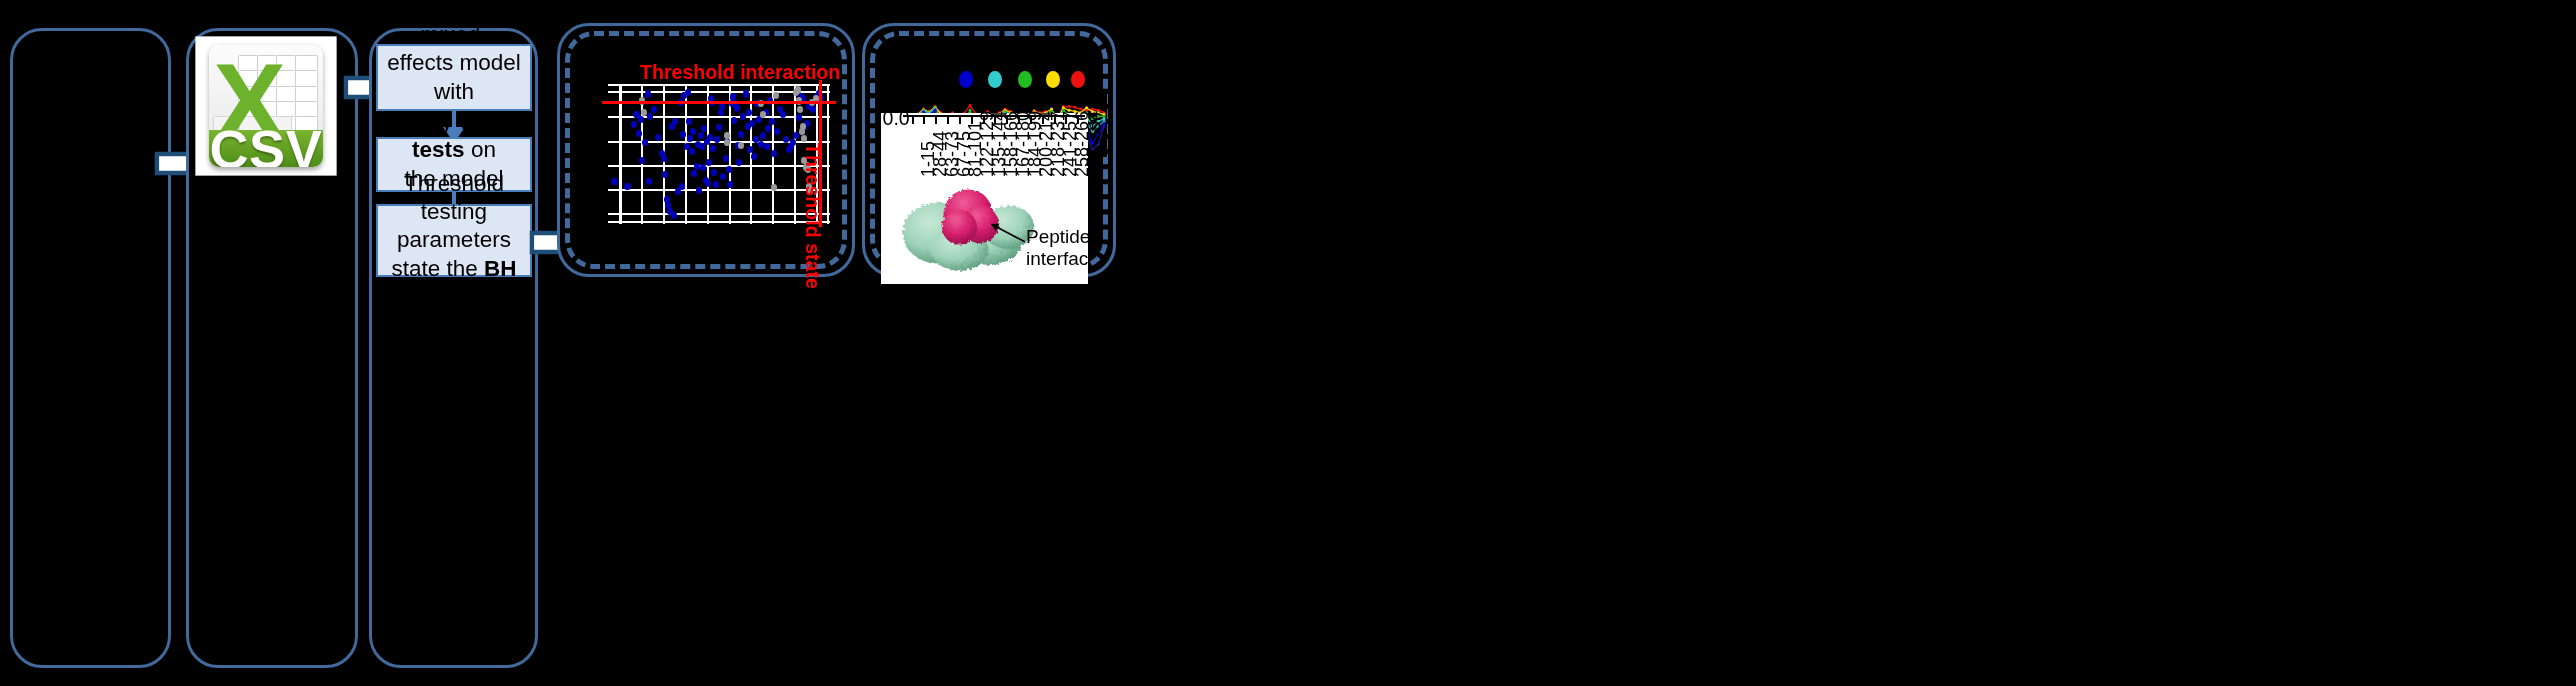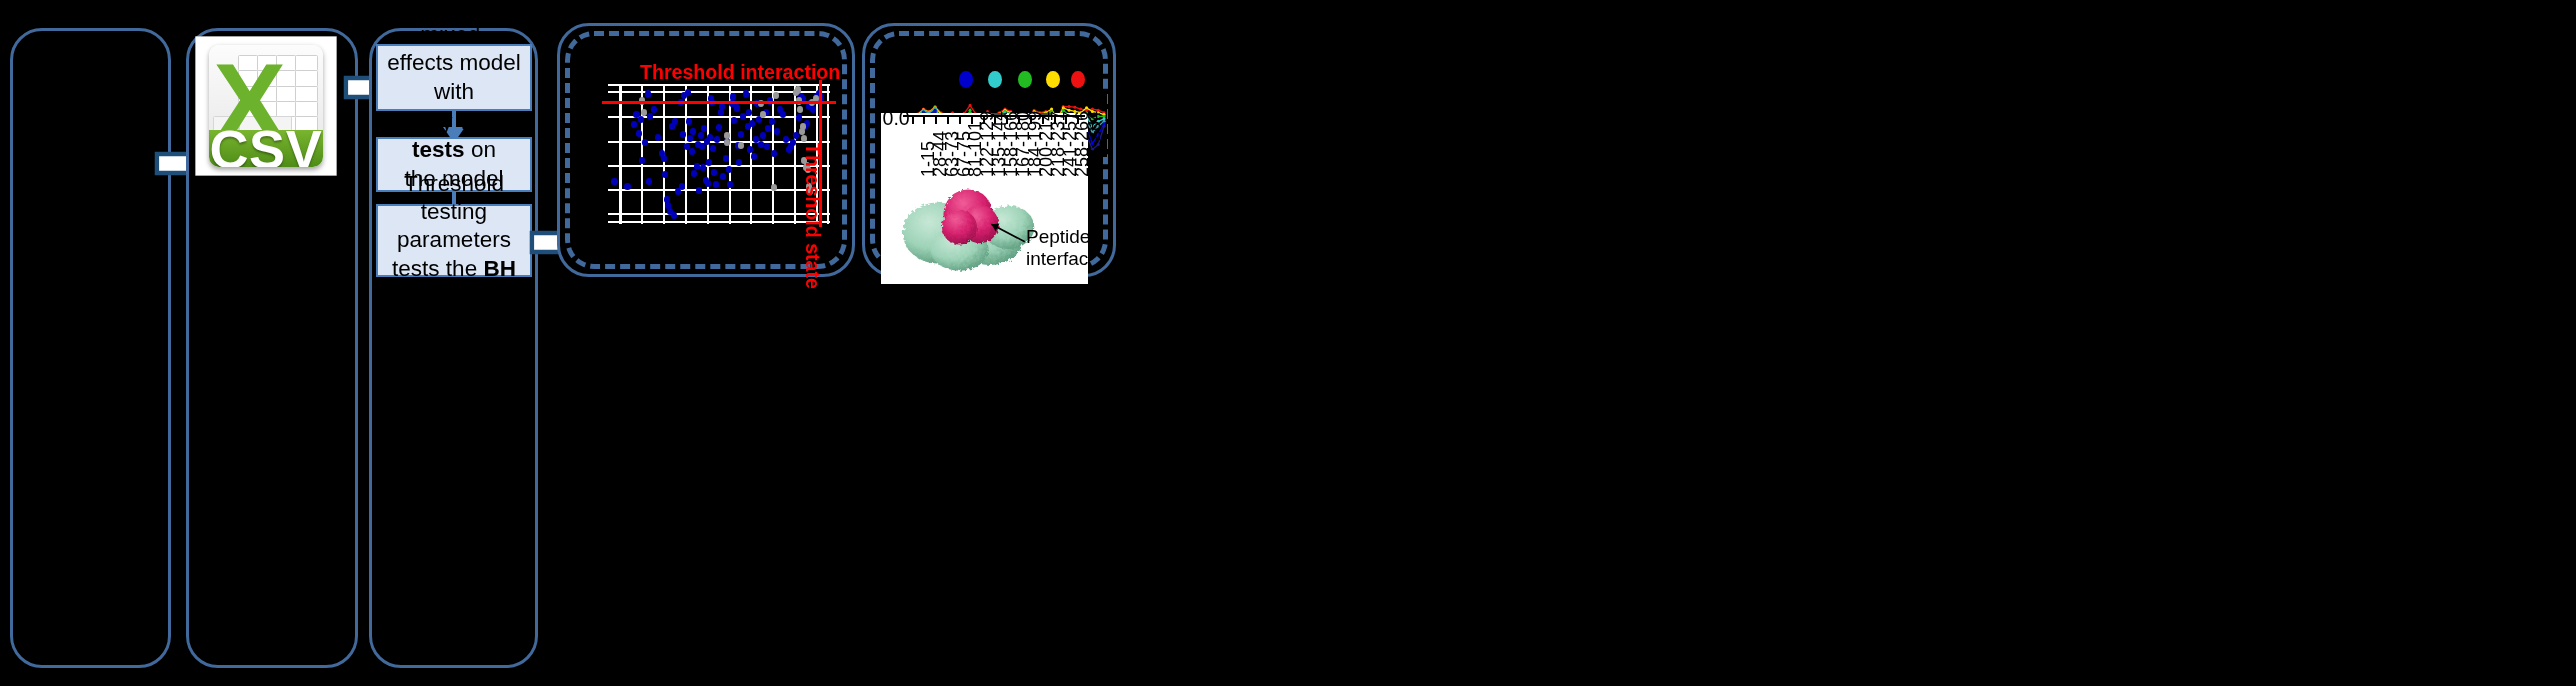--- a/index.html
+++ b/index.html
@@ -142,21 +142,21 @@
   </div>
 </div>
 
 <div class="vconn" style="left:452px;top:192px;height:22px;"></div>
 <div class="vconn-head" style="left:443px;top:211px;"></div>
 
 <div class="pbox" style="left:376px;top:204px;width:156px;height:73px;">
   <div>
     <span>Threshold testing</span><br>
     <span>parameters</span><br>
-    <span>tests the </span><b>BH</b><span> procedure</span>
+    <span>state the </span><b>BH</b><span> procedure</span>
   </div>
 </div>
 
 <div class="barrow" style="left:529px;top:217px;width:67px;height:51px;">
   <svg width="67" height="51" viewBox="0 0 92 70">
     <path d="M4 22 L56 22 L56 6 L88 35 L56 64 L56 48 L4 48 Z" fill="#ffffff" stroke="#1f4e79" stroke-width="6" stroke-linejoin="miter"></path>
   </svg>
 </div>
 
 <div class="panel" style="left:557px;top:23px;width:298px;height:254px;"></div>

